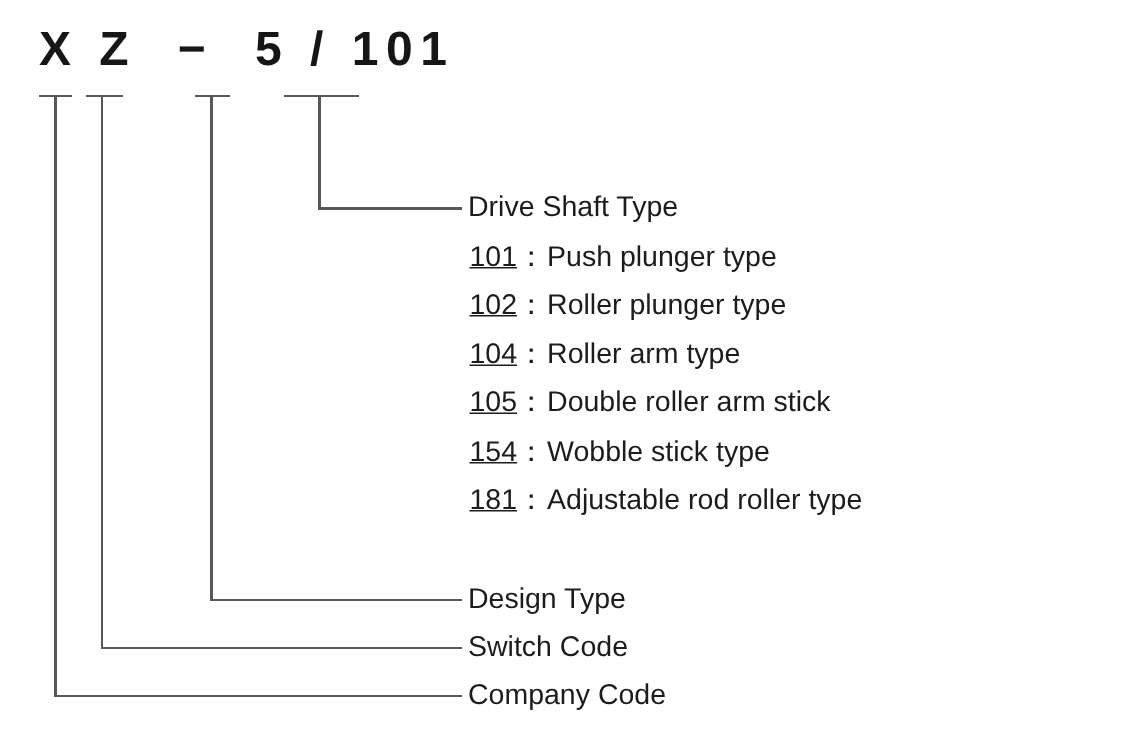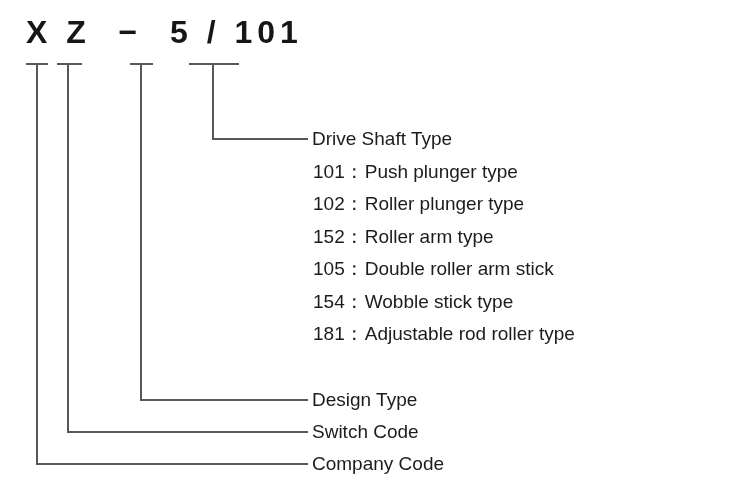--- a/index.html
+++ b/index.html
@@ -56,20 +56,21 @@
   .label-head {
     left: 312px;
     font-size: 19px;
   }
   .label-option {
     left: 313px;
     font-size: 19px;
   }
   .opt-num {
     display: inline-block;
+    text-decoration: underline;
   }
   .opt-sep {
     display: inline-block;
     padding-right: 1px;
   }
   .opt-text {
     display: inline-block;
   }
 </style>
 </head>
@@ -99,21 +100,21 @@
 
   <div class="label label-option" style="top:162px;">
     <span class="opt-num">101</span><span class="opt-sep">：</span><span class="opt-text">Push plunger type</span>
   </div>
 
   <div class="label label-option" style="top:194px;">
     <span class="opt-num">102</span><span class="opt-sep">：</span><span class="opt-text">Roller plunger type</span>
   </div>
 
   <div class="label label-option" style="top:227px;">
-    <span class="opt-num">152</span><span class="opt-sep">：</span><span class="opt-text">Roller arm type</span>
+    <span class="opt-num">104</span><span class="opt-sep">：</span><span class="opt-text">Roller arm type</span>
   </div>
 
   <div class="label label-option" style="top:259px;">
     <span class="opt-num">105</span><span class="opt-sep">：</span><span class="opt-text">Double roller arm stick</span>
   </div>
 
   <div class="label label-option" style="top:292px;">
     <span class="opt-num">154</span><span class="opt-sep">：</span><span class="opt-text">Wobble stick type</span>
   </div>
 

